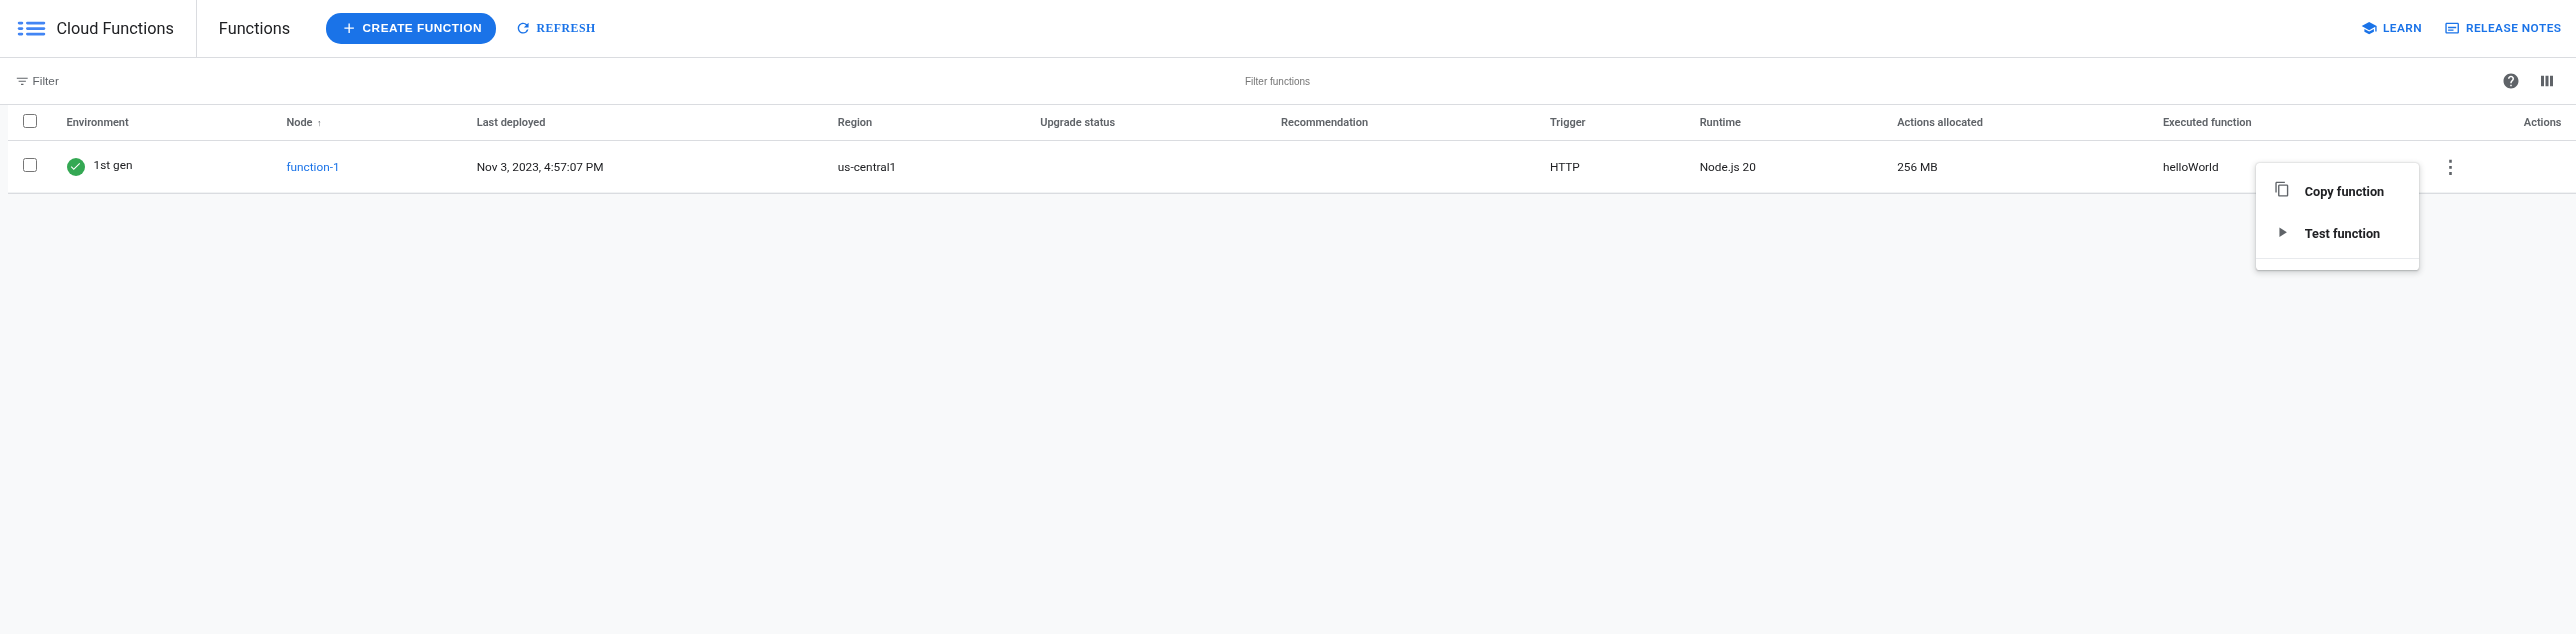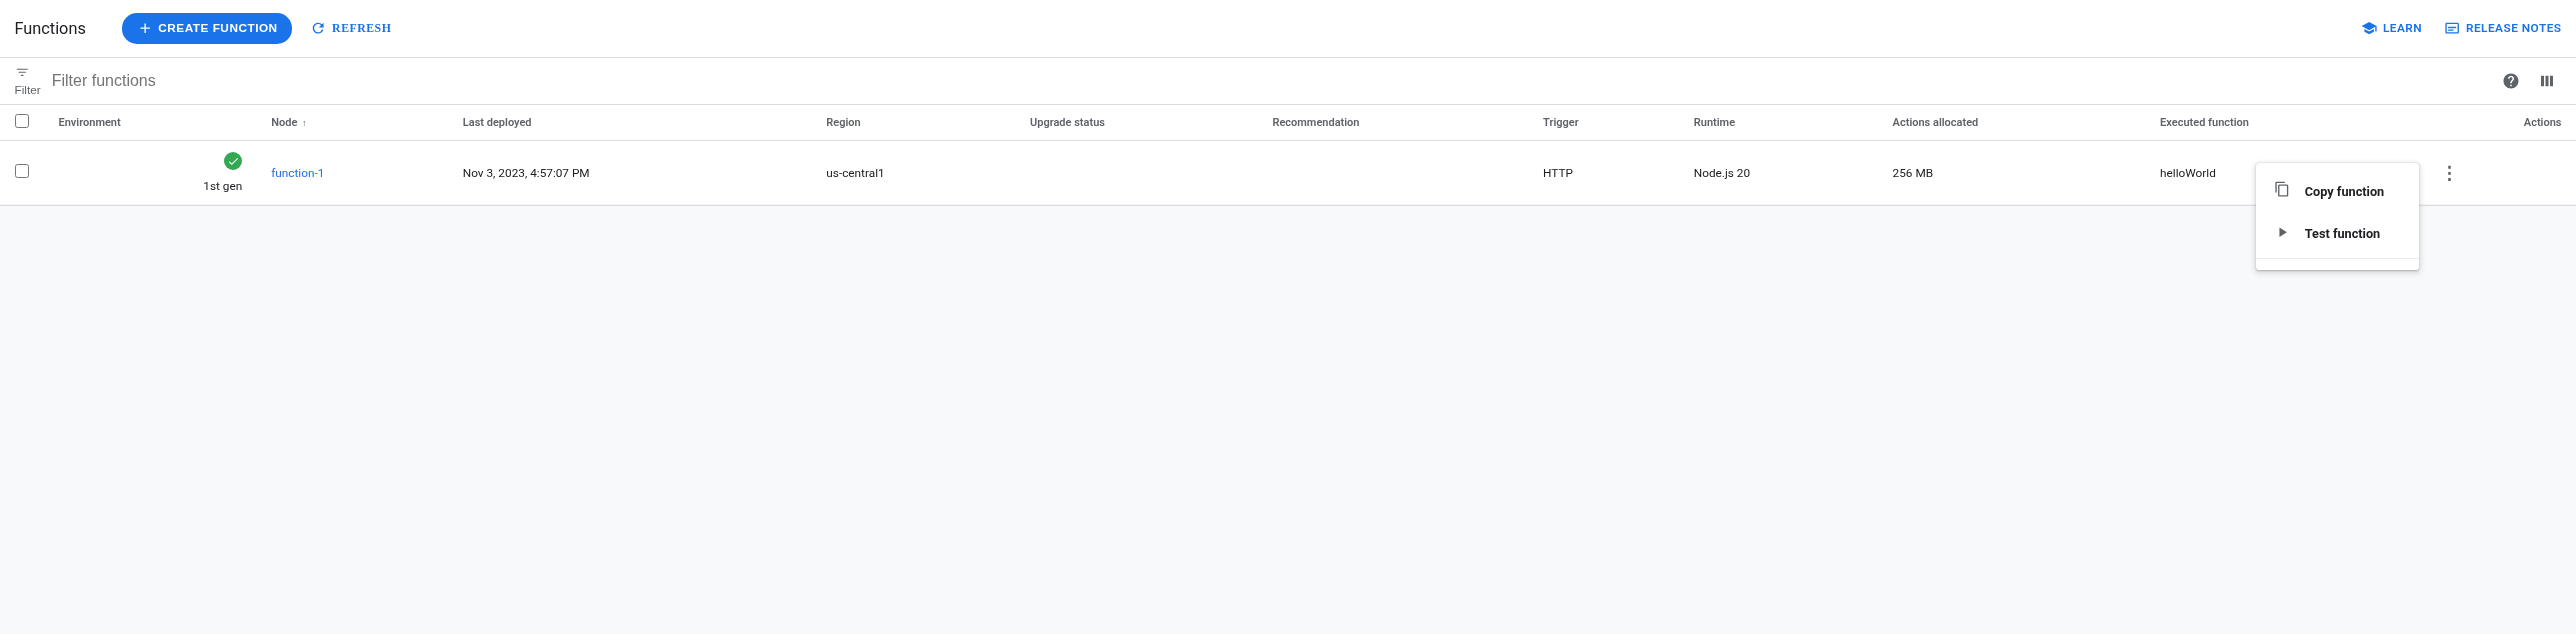--- a/index.html
+++ b/index.html
@@ -69,40 +69,41 @@
       display: flex; align-items: center;
       background: #fff;
       border-bottom: 0.9px solid #dadce0;
       height: 47px;
       padding: 0 14.5px;
       gap: 11px;
     }
     .filter-icon-btn {
       display: flex; align-items: flex-start; gap: 3.6px;
       color: #5f6368; cursor: pointer; font-size: 11.8px; font-weight: 500;
-      background: none; border: none; flex-direction: column;
+      background: none; border: none;
     }
     .filter-input {
       flex: 1; border: none; outline: none;
-      font-size: 16px; color: #202124; background: transparent;
+      font-size: 10px; color: #202124; background: transparent; text-align: center;
     }
     .filter-right {
       display: flex; align-items: center; gap: 7.3px; margin-left: auto;
     }
     .icon-btn {
       background: none; border: none; cursor: pointer;
       color: #5f6368; padding: 3.6px;
       display: flex; align-items: center; justify-content: center;
       border-radius: 50%; width: 29px; height: 29px;
     }
 
     
     .table-container {
       background: #fff;
       border-bottom: 0.9px solid #dadce0;
+      margin-left: 8px;
     }
     table {
       width: 100%; border-collapse: collapse;
     }
     thead tr {
       border-bottom: 0.9px solid #dadce0;
     }
     thead th {
       padding: 11px 14.5px;
       text-align: left;
@@ -169,20 +170,32 @@
     }
     .dropdown-divider {
       border: none; border-top: 0.9px solid #e8eaed;
       margin: 3.6px 0;
     }
   </style>
 </head>
 <body>
 
 <nav class="top-nav">
+  <div class="nav-logo">
+
+    <svg class="logo-icon" viewBox="0 0 48 48" xmlns="http://www.w3.org/2000/svg">
+      <rect x="4" y="14" width="8" height="4" rx="2" fill="#4285f4"></rect>
+      <rect x="4" y="22" width="8" height="4" rx="2" fill="#4285f4"></rect>
+      <rect x="4" y="30" width="8" height="4" rx="2" fill="#4285f4"></rect>
+      <rect x="16" y="14" width="28" height="4" rx="2" fill="#4285f4"></rect>
+      <rect x="16" y="22" width="28" height="4" rx="2" fill="#4285f4"></rect>
+      <rect x="16" y="30" width="28" height="4" rx="2" fill="#4285f4"></rect>
+    </svg>
+    <span class="nav-app-title">Cloud Functions</span>
+  </div>
 
   <span class="nav-section-title">Functions</span>
 
   <div class="nav-actions">
     <button class="btn-create">
       <svg width="16.3" height="16.3" viewBox="0 0 24 24" fill="white">
         <path d="M19 13h-6v6h-2v-6H5v-2h6V5h2v6h6v2z"></path>
       </svg>
       <span>CREATE FUNCTION</span>
     </button>
@@ -275,21 +288,21 @@
           <span>Actions</span>
         </th>
       </tr>
     </thead>
     <tbody>
       <tr class="table-row">
         <td>
           <input type="checkbox" class="checkbox" style="">
         </td>
         <td>
-          <div style="display:flex;align-items:flex-end;gap:9px;flex-direction:column;">
+          <div style="display:flex;align-items:flex-start;gap:9px;">
             <div class="status-icon">
               <svg viewBox="0 0 24 24" fill="white">
                 <path d="M9 16.17L4.83 12l-1.42 1.41L9 19 21 7l-1.41-1.41L9 16.17z"></path>
               </svg>
             </div>
             <span>1st gen</span>
           </div>
         </td>
         <td>
           <a class="function-link">function-1</a>

